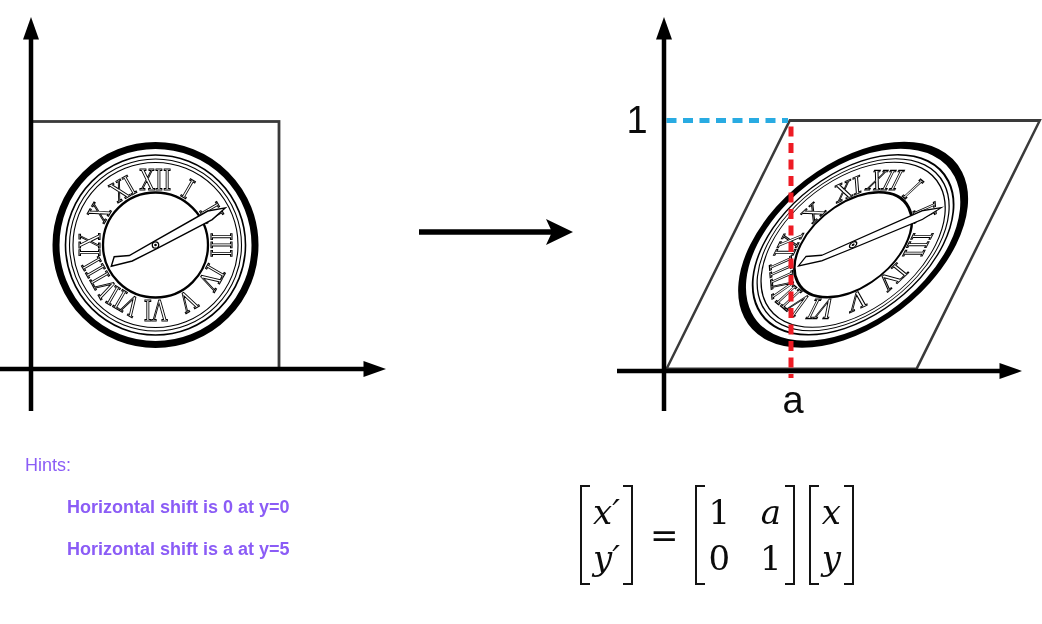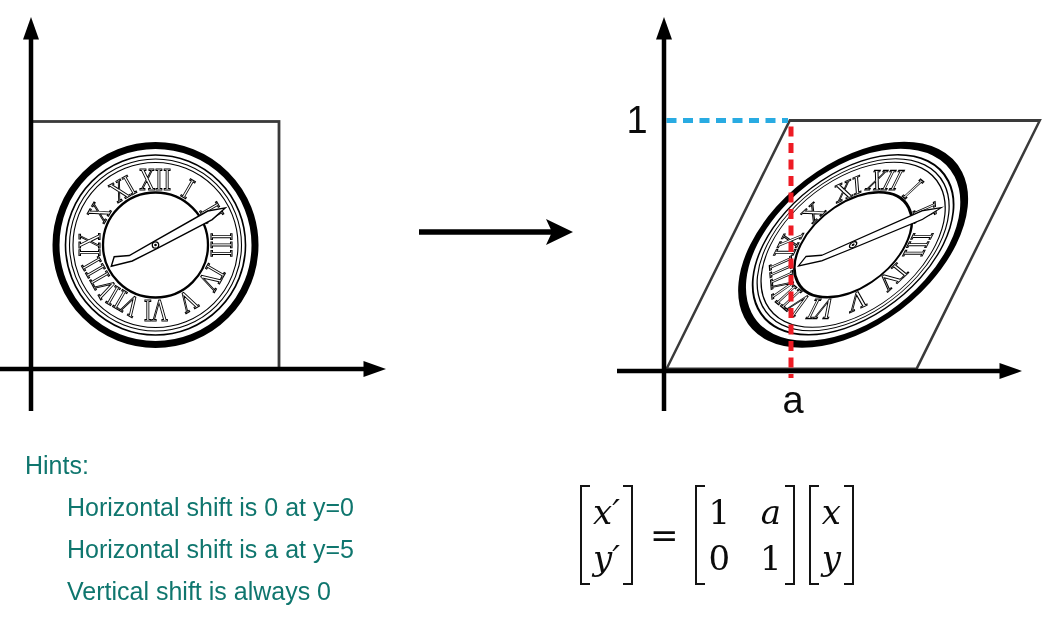--- a/index.html
+++ b/index.html
@@ -1,23 +1,23 @@
 <!DOCTYPE html>
 <html><head>
 <meta charset="utf-8">
 <style>
   html,body{margin:0;padding:0;background:#fff;}
   .stage{position:relative;width:1042px;height:624px;background:#fff;overflow:hidden;
          font-family:"Liberation Sans",sans-serif;color:#111;}
   .stage svg{position:absolute;left:0;top:0;}
 
   
-  .hints{position:absolute;left:25px;top:451px;font-size:25px;color:#0f766e;}
+  .hints{position:absolute;left:25px;top:451px;font-size:18px;color:#8b5cf6;}
   .hints-title{line-height:29px;}
-  .hint{margin-left:42px;margin-top:13px;line-height:29px;}
+  .hint{margin-left:42px;margin-top:13px;line-height:29px;font-weight:bold;}
   .hint:first-of-type{margin-top:22px;}
 
   
   .equation{position:absolute;left:580px;top:483px;height:104px;
             display:flex;align-items:center;
             font-family:"DejaVu Serif",serif;font-size:34px;color:#0b0b0b;}
   .bmatrix{position:relative;display:grid;justify-items:center;align-content:center;
            padding:6px 13px;row-gap:4px;}
   .bmatrix::before,.bmatrix::after{content:"";position:absolute;top:0;bottom:0;width:8px;
            border:2.6px solid #141414;}
@@ -101,21 +101,20 @@
 
       <text x="637" y="133" font-size="38" fill="#0b0b0b" text-anchor="middle">1</text>
       <text x="793" y="413" font-size="38" fill="#0b0b0b" text-anchor="middle">a</text>
     </g>
   </svg>
 
   <div class="hints">
     <div class="hints-title">Hints:</div>
     <div class="hint">Horizontal shift is 0 at y=0</div>
     <div class="hint">Horizontal shift is a at y=5</div>
-    <div class="hint">Vertical shift is always 0</div>
   </div>
 
   <div class="equation">
     <div class="bmatrix">
       <span class="cell it">x′</span>
       <span class="cell it">y′</span>
     </div>
     <span class="eqsign">=</span>
     <div class="bmatrix m2">
       <span class="cell up">1</span>

